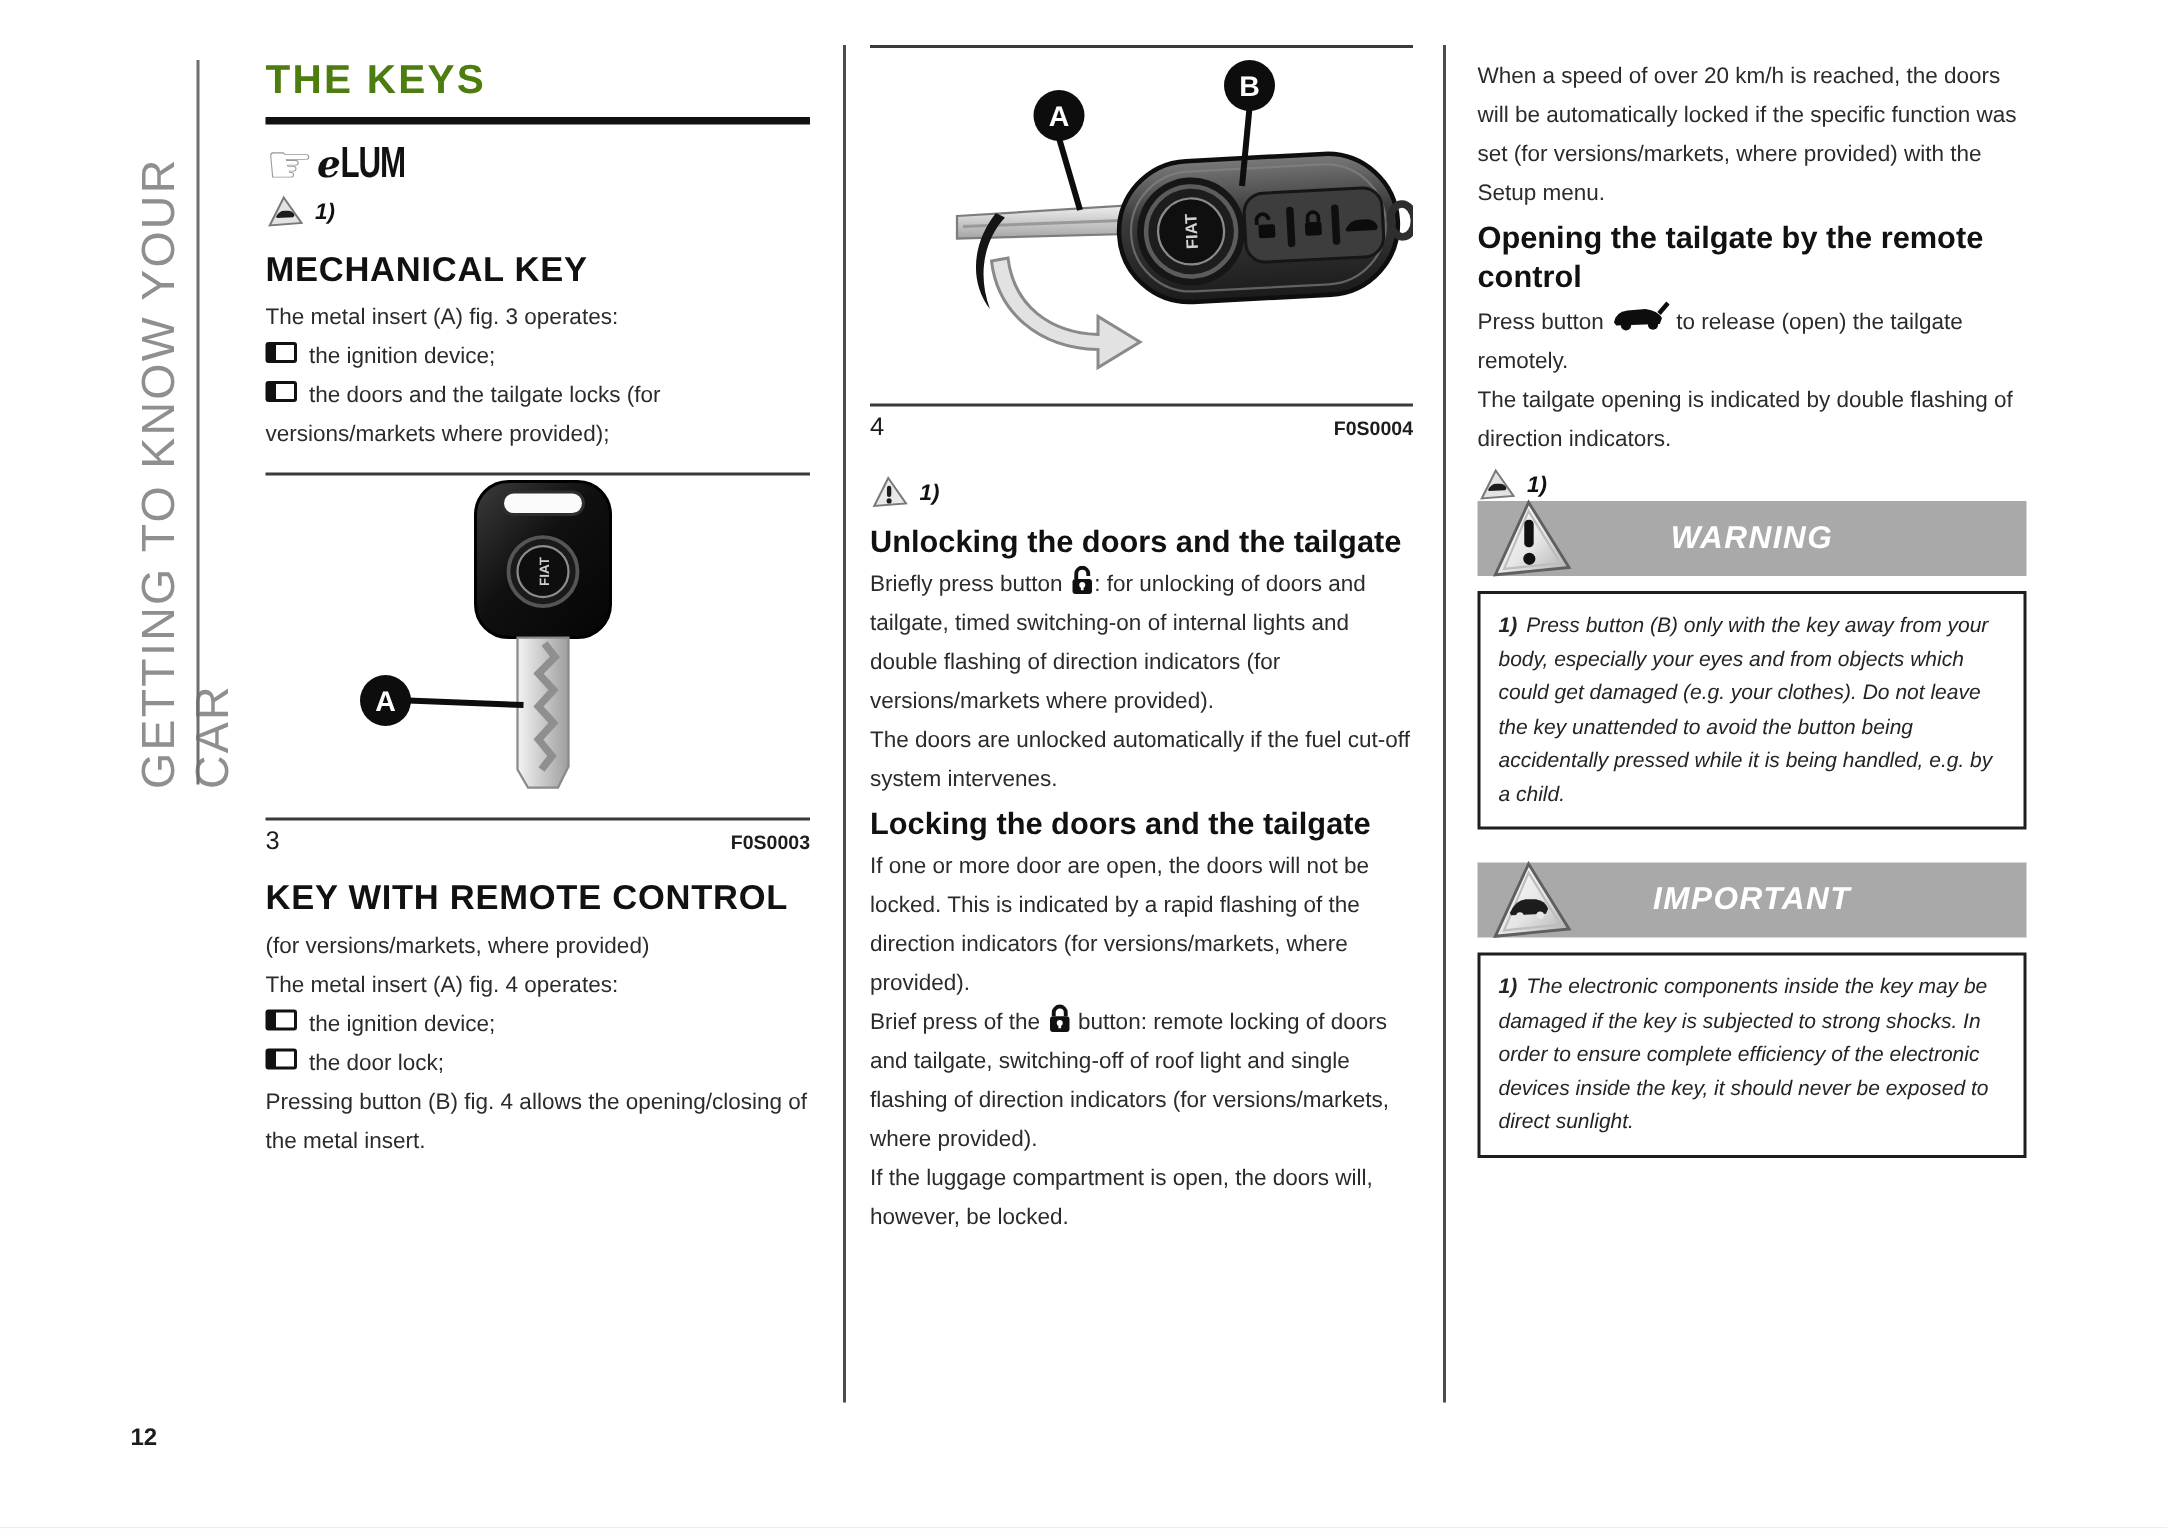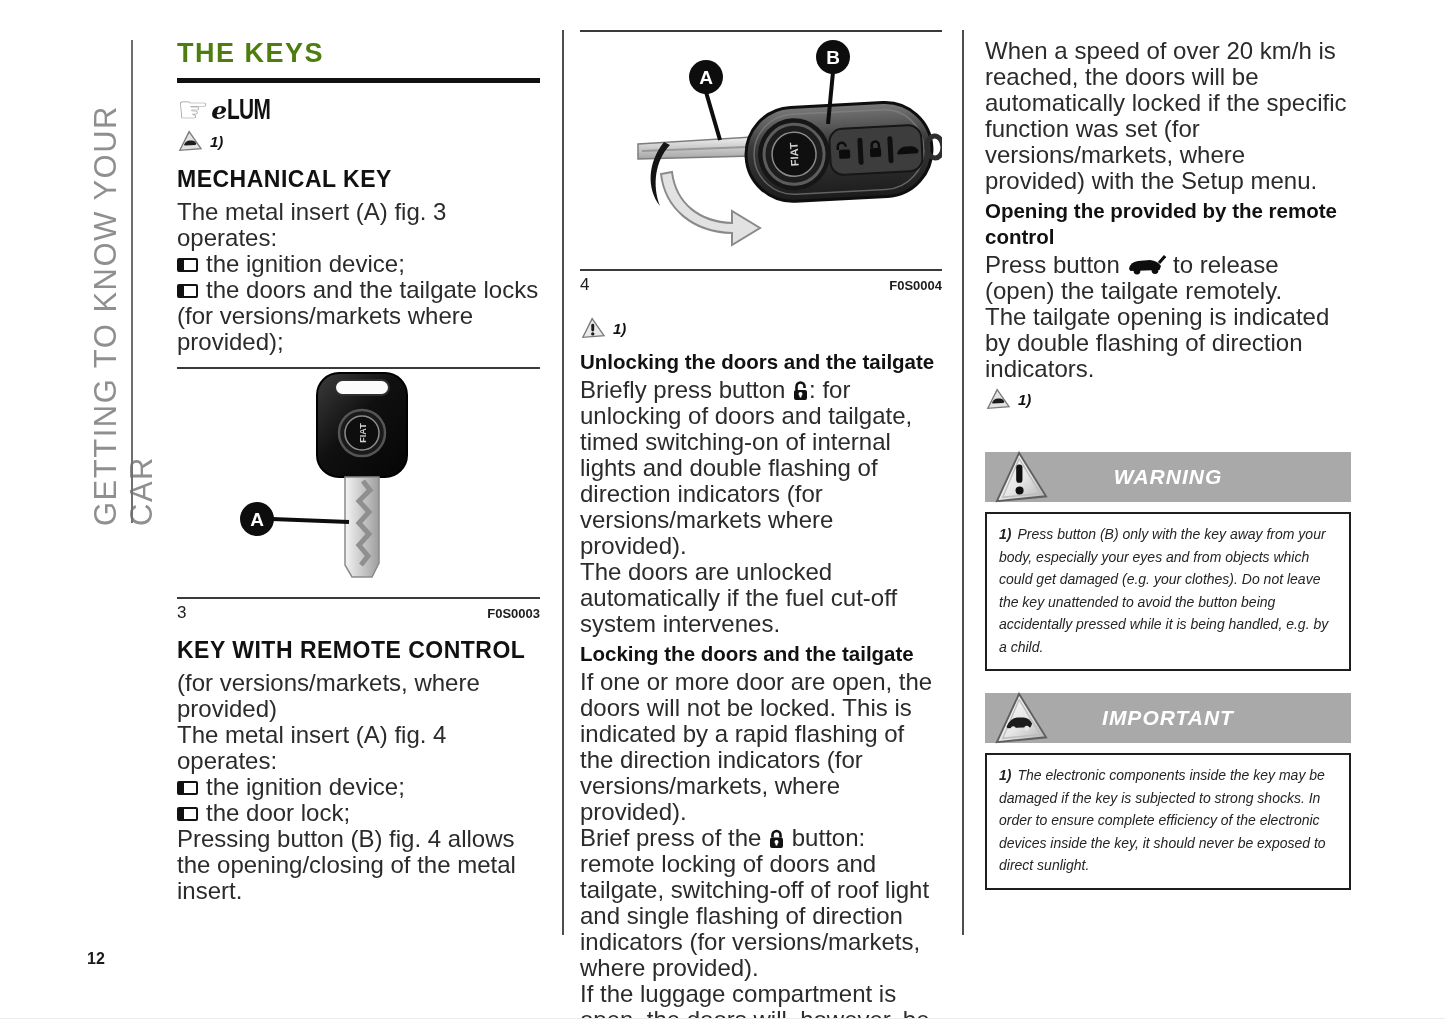--- a/index.html
+++ b/index.html
@@ -14,21 +14,21 @@
   .col1{position:absolute;left:177px;top:38px;width:363px;}
   .col2{position:absolute;left:580px;top:30px;width:362px;}
   .col3{position:absolute;left:985px;top:38px;width:366px;}
   .vdiv1{position:absolute;left:562px;top:30px;width:2px;height:905px;background:#4d4d4d;}
   .vdiv2{position:absolute;left:962px;top:30px;width:2px;height:905px;background:#4d4d4d;}
   
   .h1{font-size:27px;font-weight:bold;color:#4d7c0f;letter-spacing:1.5px;
       border-bottom:5px solid #111;padding-bottom:9px;margin:0 0 10px 0;}
   .h2{font-size:23px;font-weight:bold;color:#111;letter-spacing:.5px;line-height:27px;margin:14px 0 6px 0;}
   .h3{font-size:20.5px;font-weight:bold;color:#111;line-height:26px;margin:4px 0 2px 0;}
-  .p{font-size:24px;line-height:26px;margin:0;}
+  .p{font-size:15px;line-height:26px;margin:0;}
   .bullet-sq{display:inline-block;width:12px;height:10px;border:2px solid #111;border-left:7px solid #111;
       border-radius:2px;margin-right:8px;vertical-align:0px;}
   
   .logo-row{display:flex;align-items:center;margin:4px 0 2px 0;}
   .hand{font-size:36px;color:#9a9a9a;line-height:30px;margin-right:2px;}
   .elum{font-weight:bold;color:#111;}
   .elum .e{font-family:"DejaVu Serif", serif;font-style:italic;font-size:25px;}
   .elum .rest{display:inline-block;font-size:29px;letter-spacing:-1px;transform:scaleX(.72);transform-origin:left center;}
   .note-row{display:flex;align-items:center;margin:4px 0 0 0;}
   .note-ref{font-size:15px;font-weight:bold;font-style:italic;color:#111;margin-left:7px;}
@@ -43,21 +43,21 @@
   
   .ic-inline{display:inline-block;vertical-align:-3px;}
   
   .alert-bar{position:relative;height:50px;background:#a9a9a9;display:flex;align-items:center;
       justify-content:center;margin:0 0 10px 0;}
   .alert-bar .tri{position:absolute;left:7px;top:-1px;}
   .alert-title{color:#fff;font-size:21px;font-weight:bold;font-style:italic;letter-spacing:1px;}
   .alert-box{border:2px solid #1e1e1e;padding:9px 12px 11px 12px;font-style:italic;
       font-size:14px;line-height:22.5px;color:#242424;}
   .alert-box .ref{font-weight:bold;margin-right:6px;}
-  .warning-block{margin-top:42px;}
+  .warning-block{}
   .important-block{margin-top:22px;}
   
   .page-number{position:absolute;left:87px;top:950px;font-size:16px;font-weight:bold;color:#1b1b1b;}
   .bottom-edge{position:absolute;left:0;bottom:0;width:100%;height:1px;background:#ececec;}
   .mt6{margin-top:6px;} .mt10{margin-top:10px;} .mt14{margin-top:14px;} .mt22{margin-top:22px;}
 </style>
 </head>
 <body>
 
 <div class="page">
@@ -214,21 +214,21 @@
           <rect x="7.6" y="13.5" width="1.8" height="3" fill="#fff"></rect>
           <path d="M4.5,8.5 V6 a4,4 0 0 1 8,0 v2.5" fill="none" stroke="#111" stroke-width="2.6"></path>
         </svg><span> button: remote locking of doors and tailgate, switching-off of roof light and single flashing of direction indicators (for versions/markets, where provided).</span></div>
     <div class="p">If the luggage compartment is open, the doors will, however, be locked.</div>
   </div>
 
   <div class="vdiv2"></div>
 
   <div class="col3">
     <div class="p">When a speed of over 20 km/h is reached, the doors will be automatically locked if the specific function was set (for versions/markets, where provided) with the Setup menu.</div>
-    <div class="h3">Opening the provided by the remote control</div>
+    <div class="h3">Opening the tailgate by the remote control</div>
     <div class="p"><span>Press button </span><svg class="ic-inline" width="40" height="22" viewBox="0 0 40 22">
           <path d="M3,15 q1,-7 9,-8 l12,-1 q8,1 11,6 l-1.5,4 -29,1 z" fill="#0d0d0d"></path>
           <circle cx="11" cy="17" r="3.4" fill="#0d0d0d"></circle>
           <circle cx="29" cy="16.5" r="3.4" fill="#0d0d0d"></circle>
           <line x1="33" y1="9" x2="39" y2="2" stroke="#0d0d0d" stroke-width="3"></line>
         </svg><span> to release (open) the tailgate remotely.</span></div>
     <div class="p">The tailgate opening is indicated by double flashing of direction indicators.</div>
 
     <div class="note-row mt6">
       <svg class="ic-note" viewBox="0 0 30 26">

